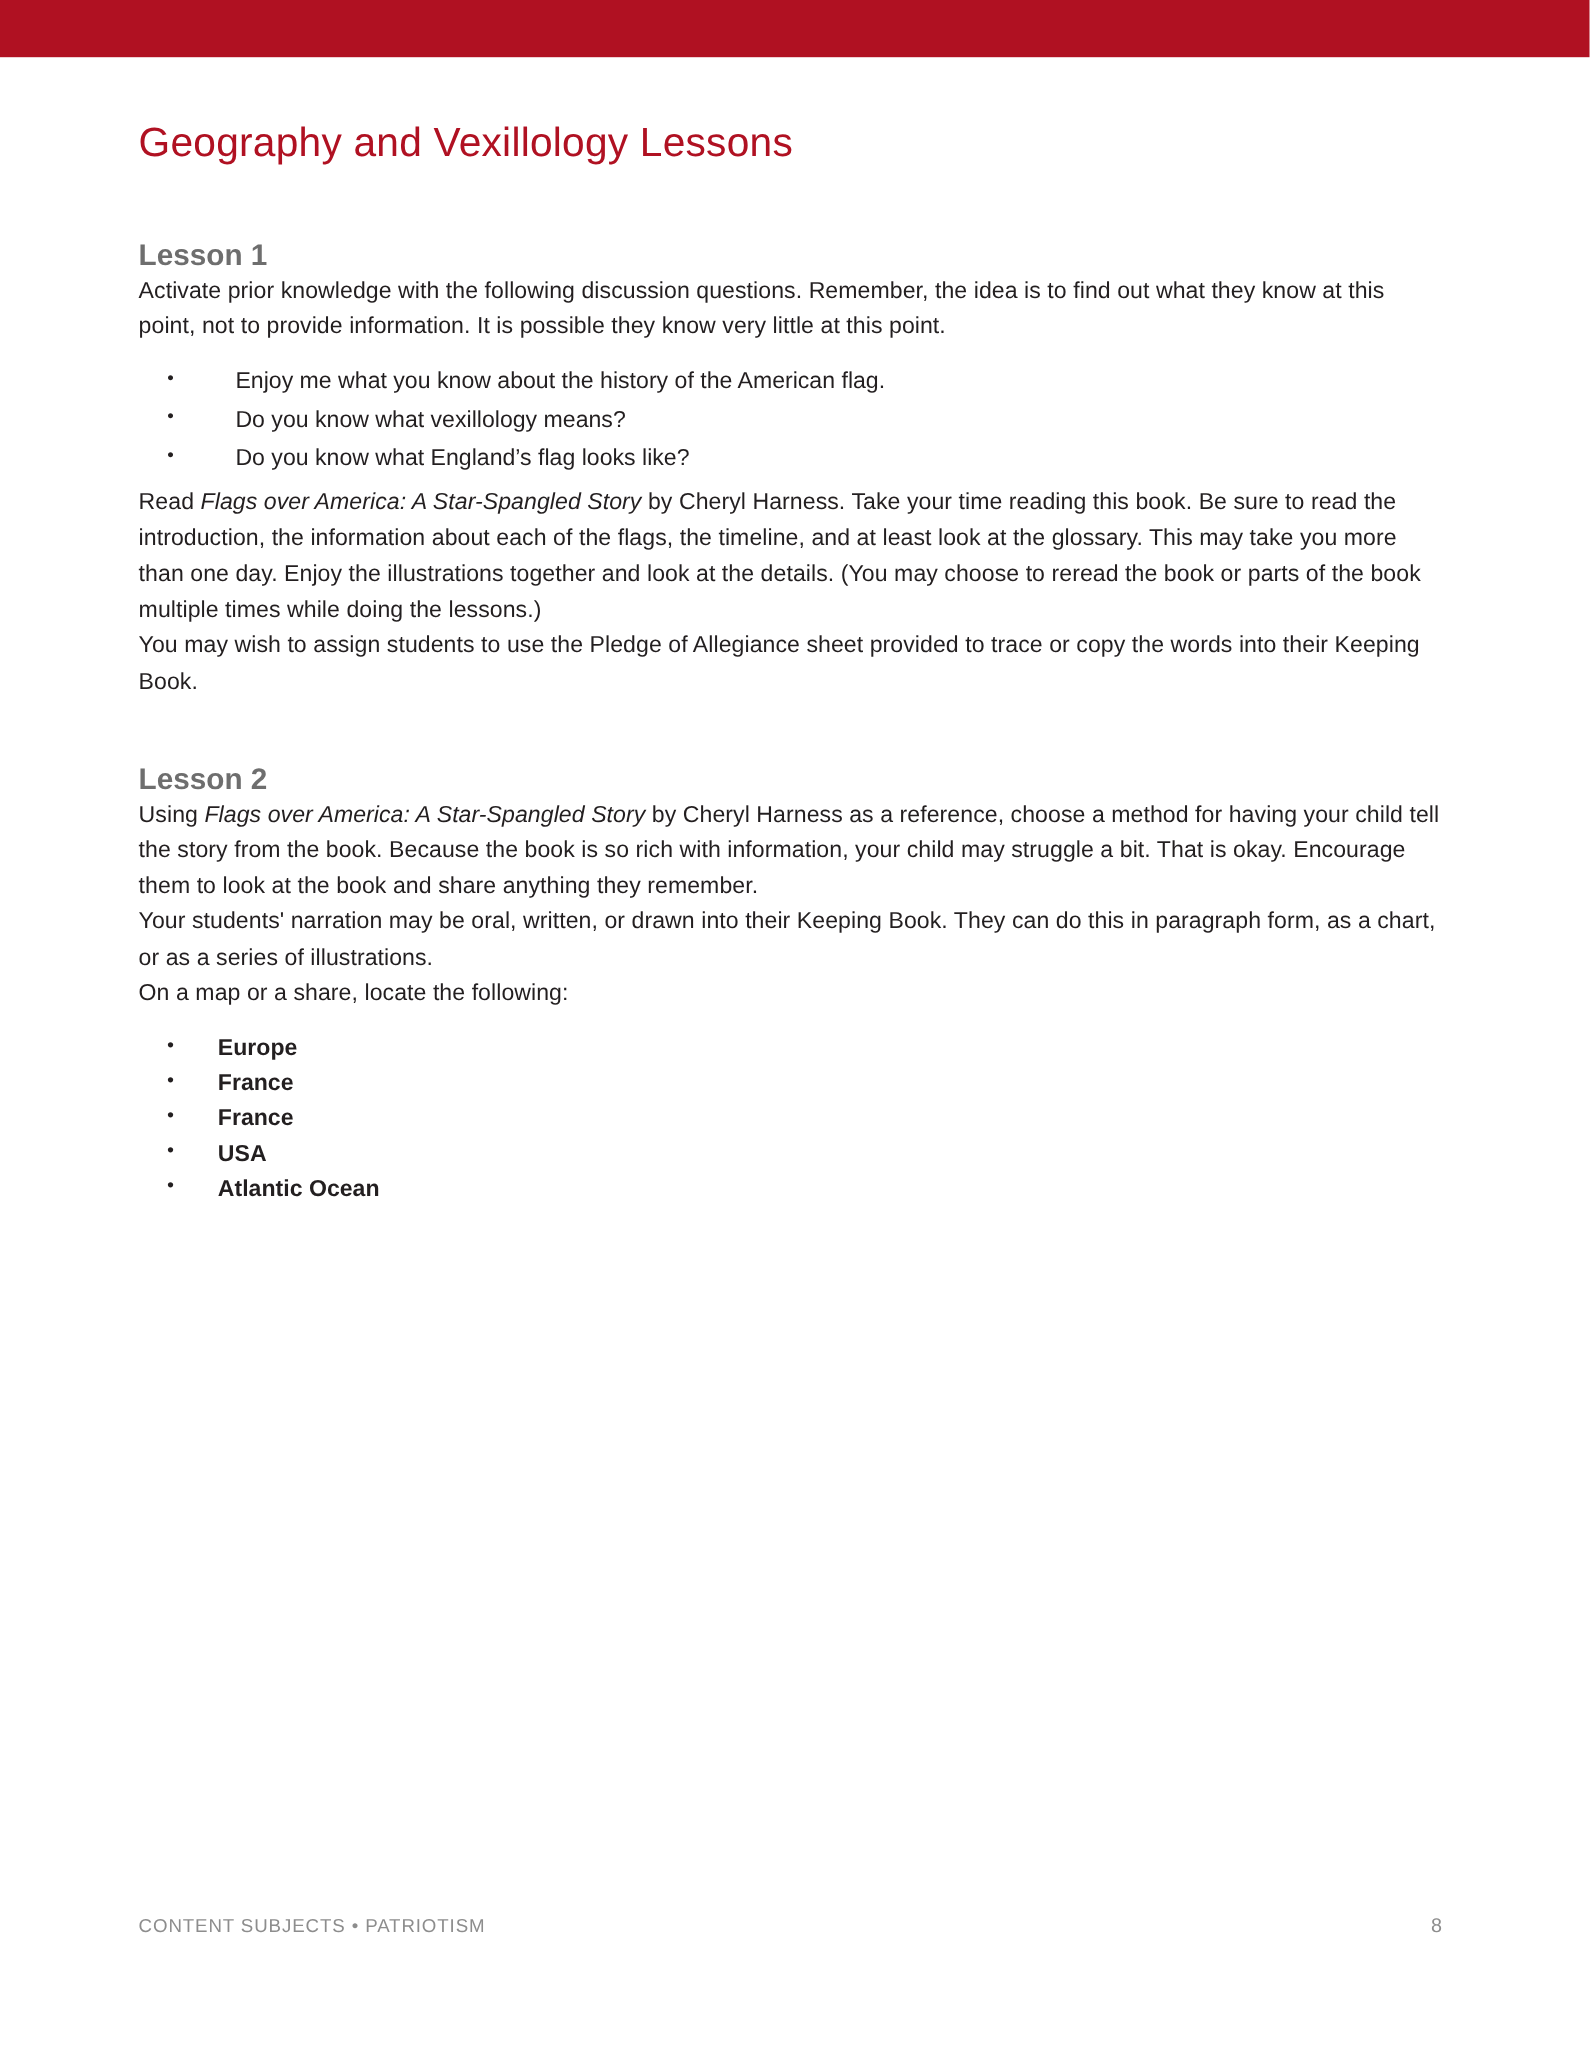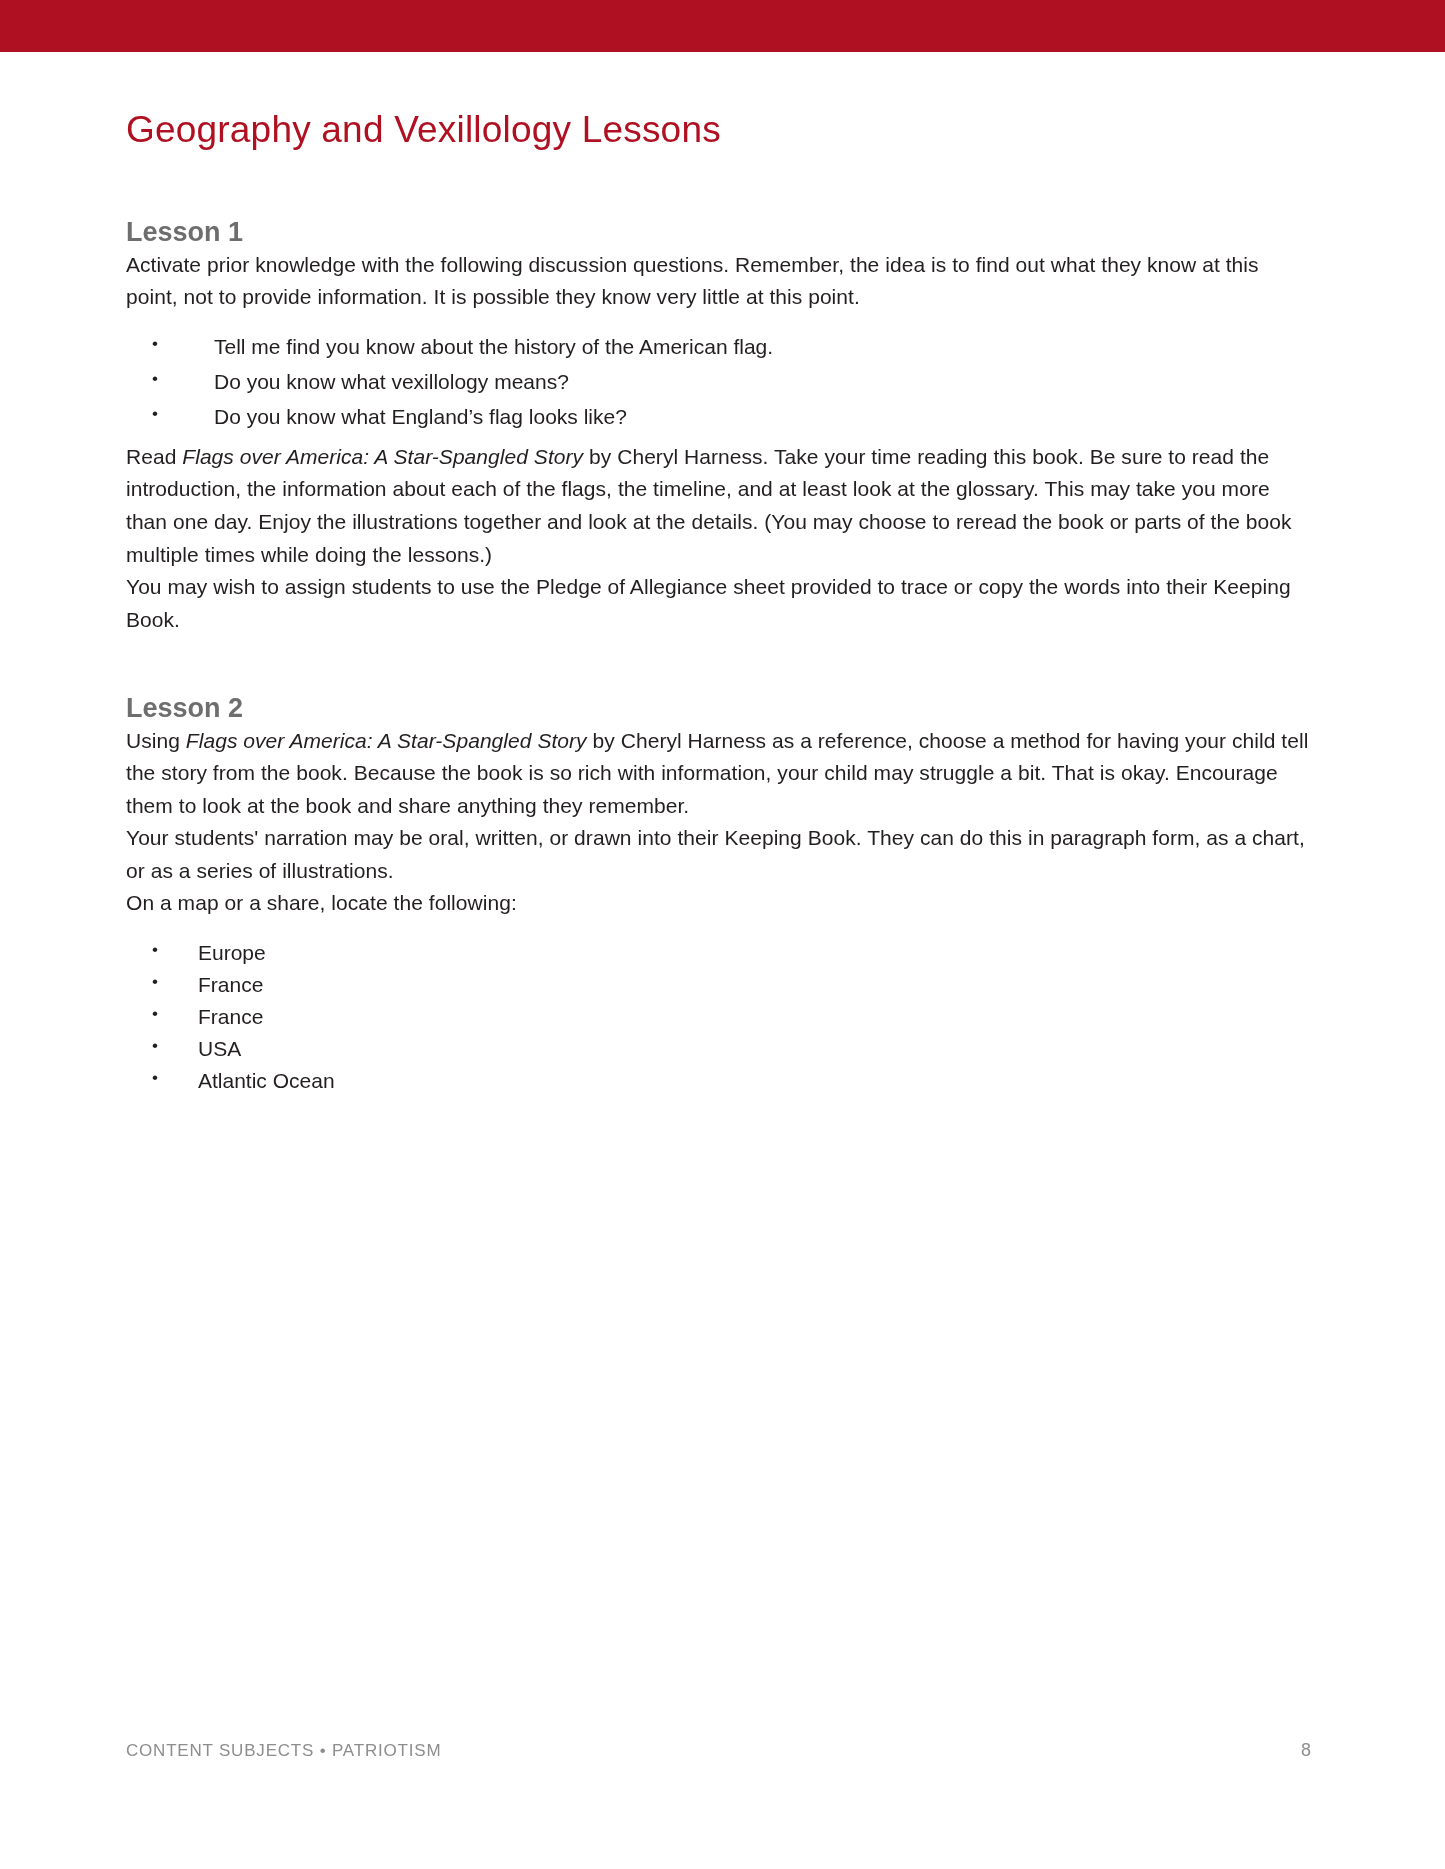--- a/index.html
+++ b/index.html
@@ -82,20 +82,21 @@
     content: "\2022";
     position: absolute;
     left: 26px;
     top: -1px;
     font-size: 17px;
     color: #231f20;
   }
   ul.bullets.tight li {
     padding-left: 72px;
     margin-bottom: 11px;
+    font-weight: bold;
   }
   ul.bullets.tight li::before {
     left: 26px;
   }
   em.booktitle {
     font-style: italic;
   }
   .footer {
     position: absolute;
     left: 126px;
@@ -124,21 +125,21 @@
 
   <div class="content">
 
     <h1 class="doc-title">Geography and Vexillology Lessons</h1>
 
     <h2 class="lesson-heading lesson-1-heading">Lesson 1</h2>
 
     <p class="body-text gap-after-heading">Activate prior knowledge with the following discussion questions. Remember, the idea is to find out what they know at this point, not to provide information. It is possible they know very little at this point.</p>
 
     <ul class="bullets">
-      <li>Tell me find you know about the history of the American flag.</li>
+      <li>Enjoy me what you know about the history of the American flag.</li>
       <li>Do you know what vexillology means?</li>
       <li>Do you know what England’s flag looks like?</li>
     </ul>
 
     <p class="body-text para-gap-xl"><span>Read </span><em class="booktitle">Flags over America: A Star-Spangled Story</em><span> by Cheryl Harness. Take your time reading this book. Be sure to read the introduction, the information about each of the flags, the timeline, and at least look at the glossary. This may take you more than one day. Enjoy the illustrations together and look at the details. (You may choose to reread the book or parts of the book multiple times while doing the lessons.)</span></p>
 
     <p class="body-text para-gap-lg">You may wish to assign students to use the Pledge of Allegiance sheet provided to trace or copy the words into their Keeping Book.</p>
 
     <h2 class="lesson-heading lesson-2-heading">Lesson 2</h2>
 

